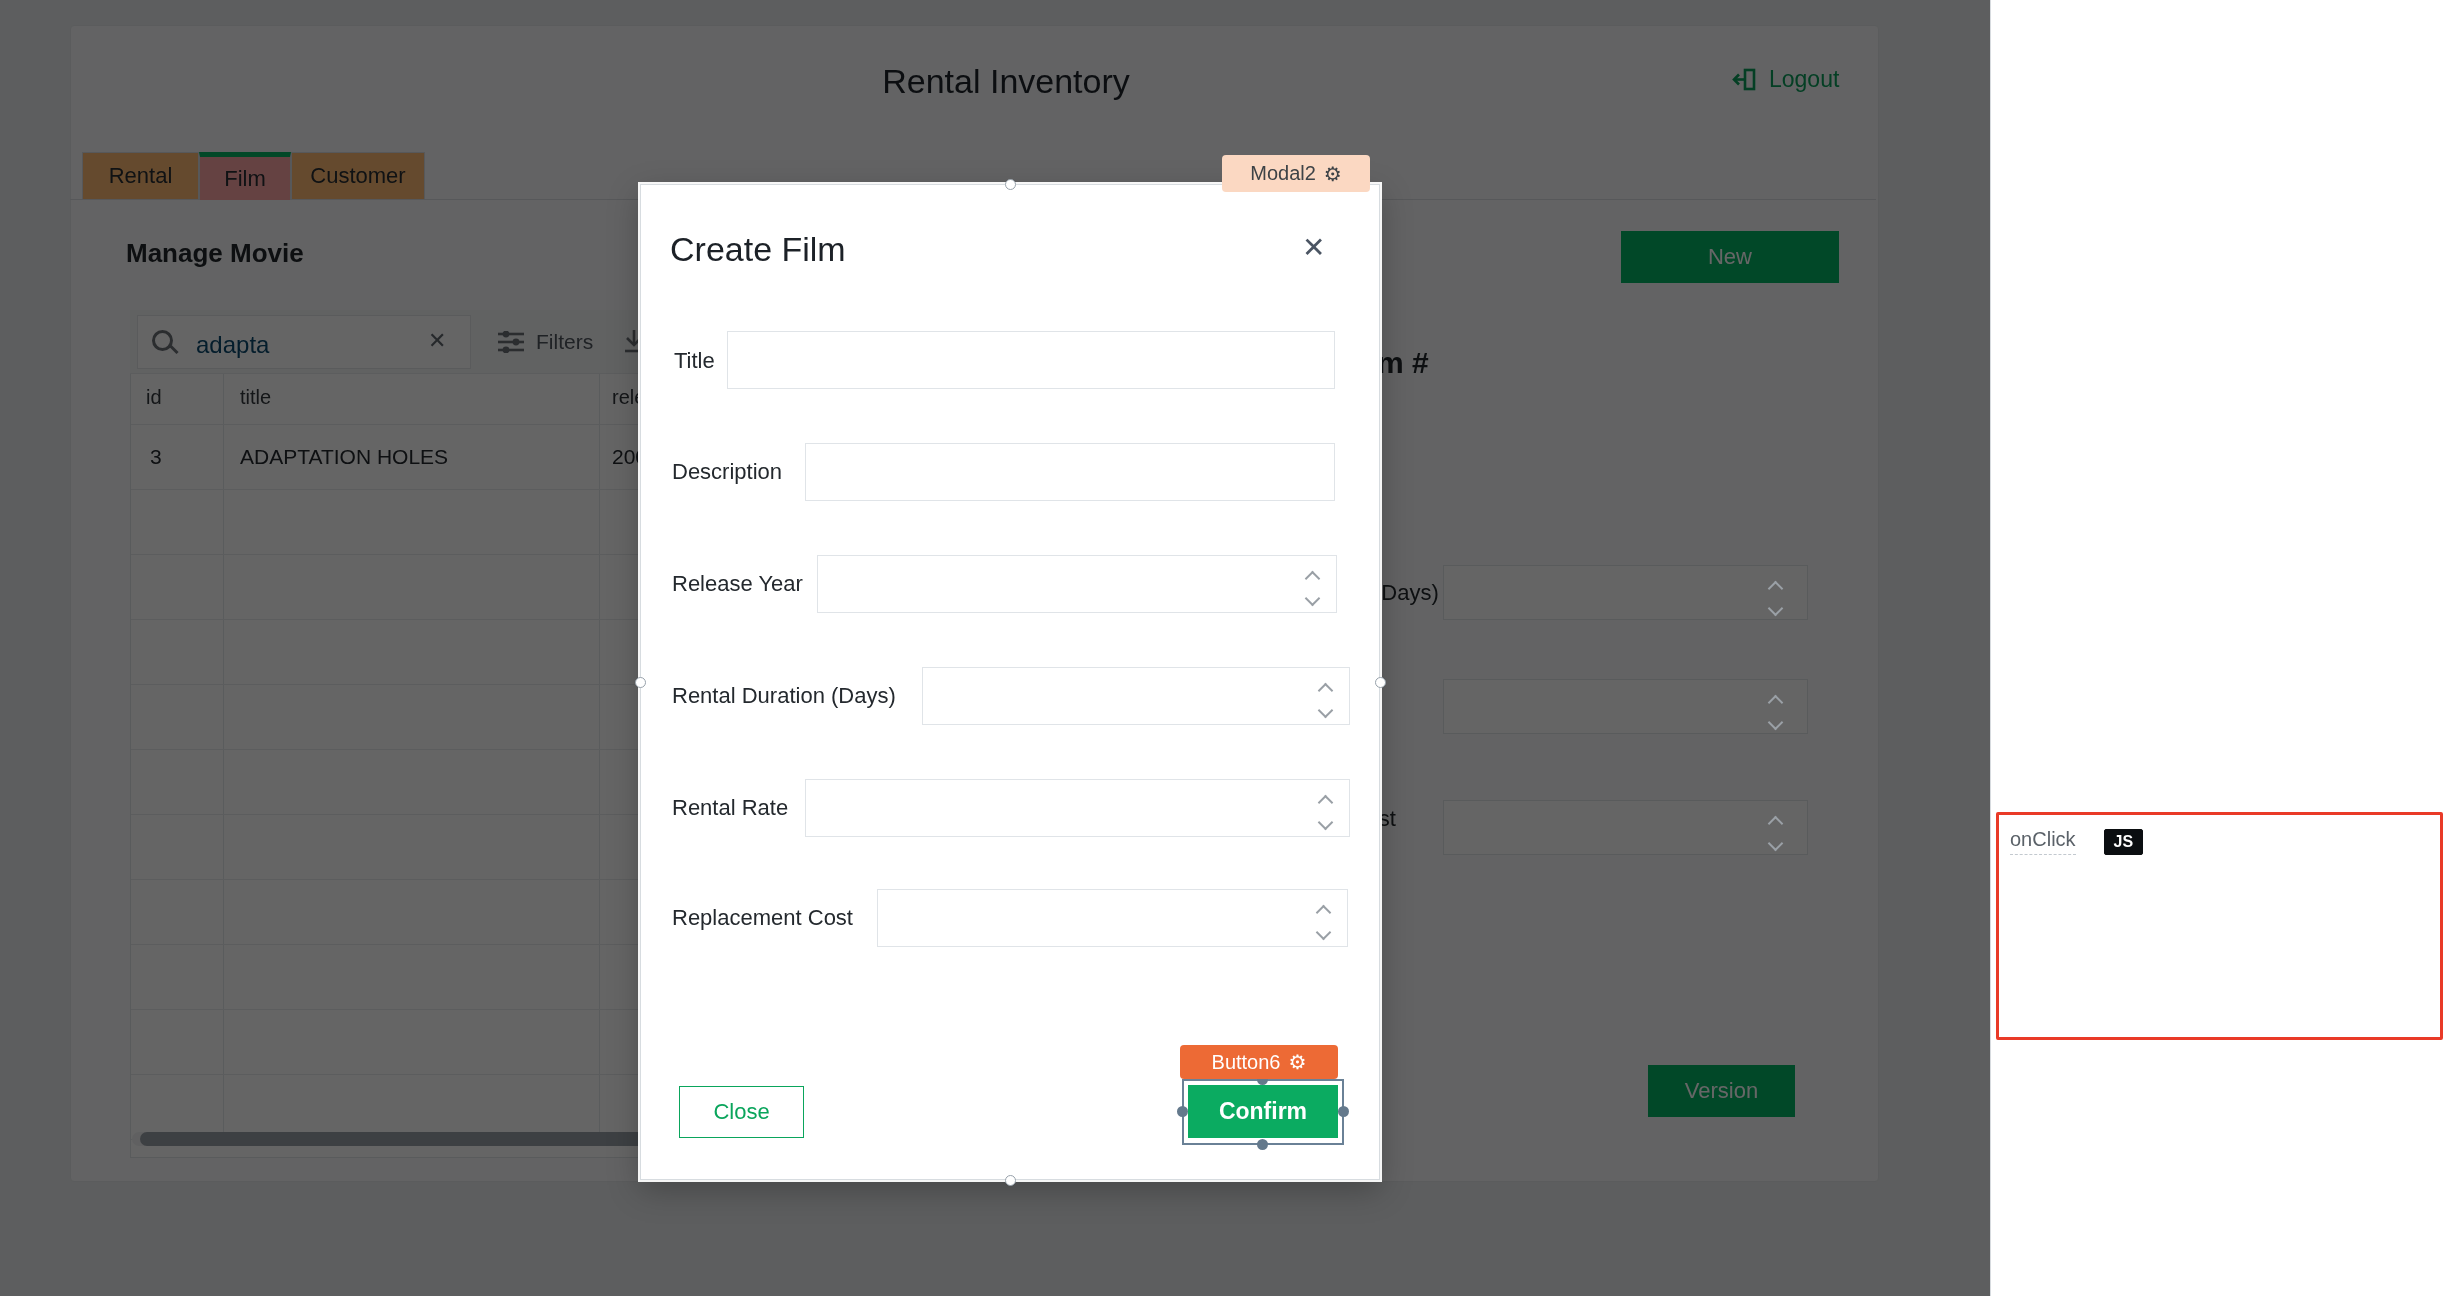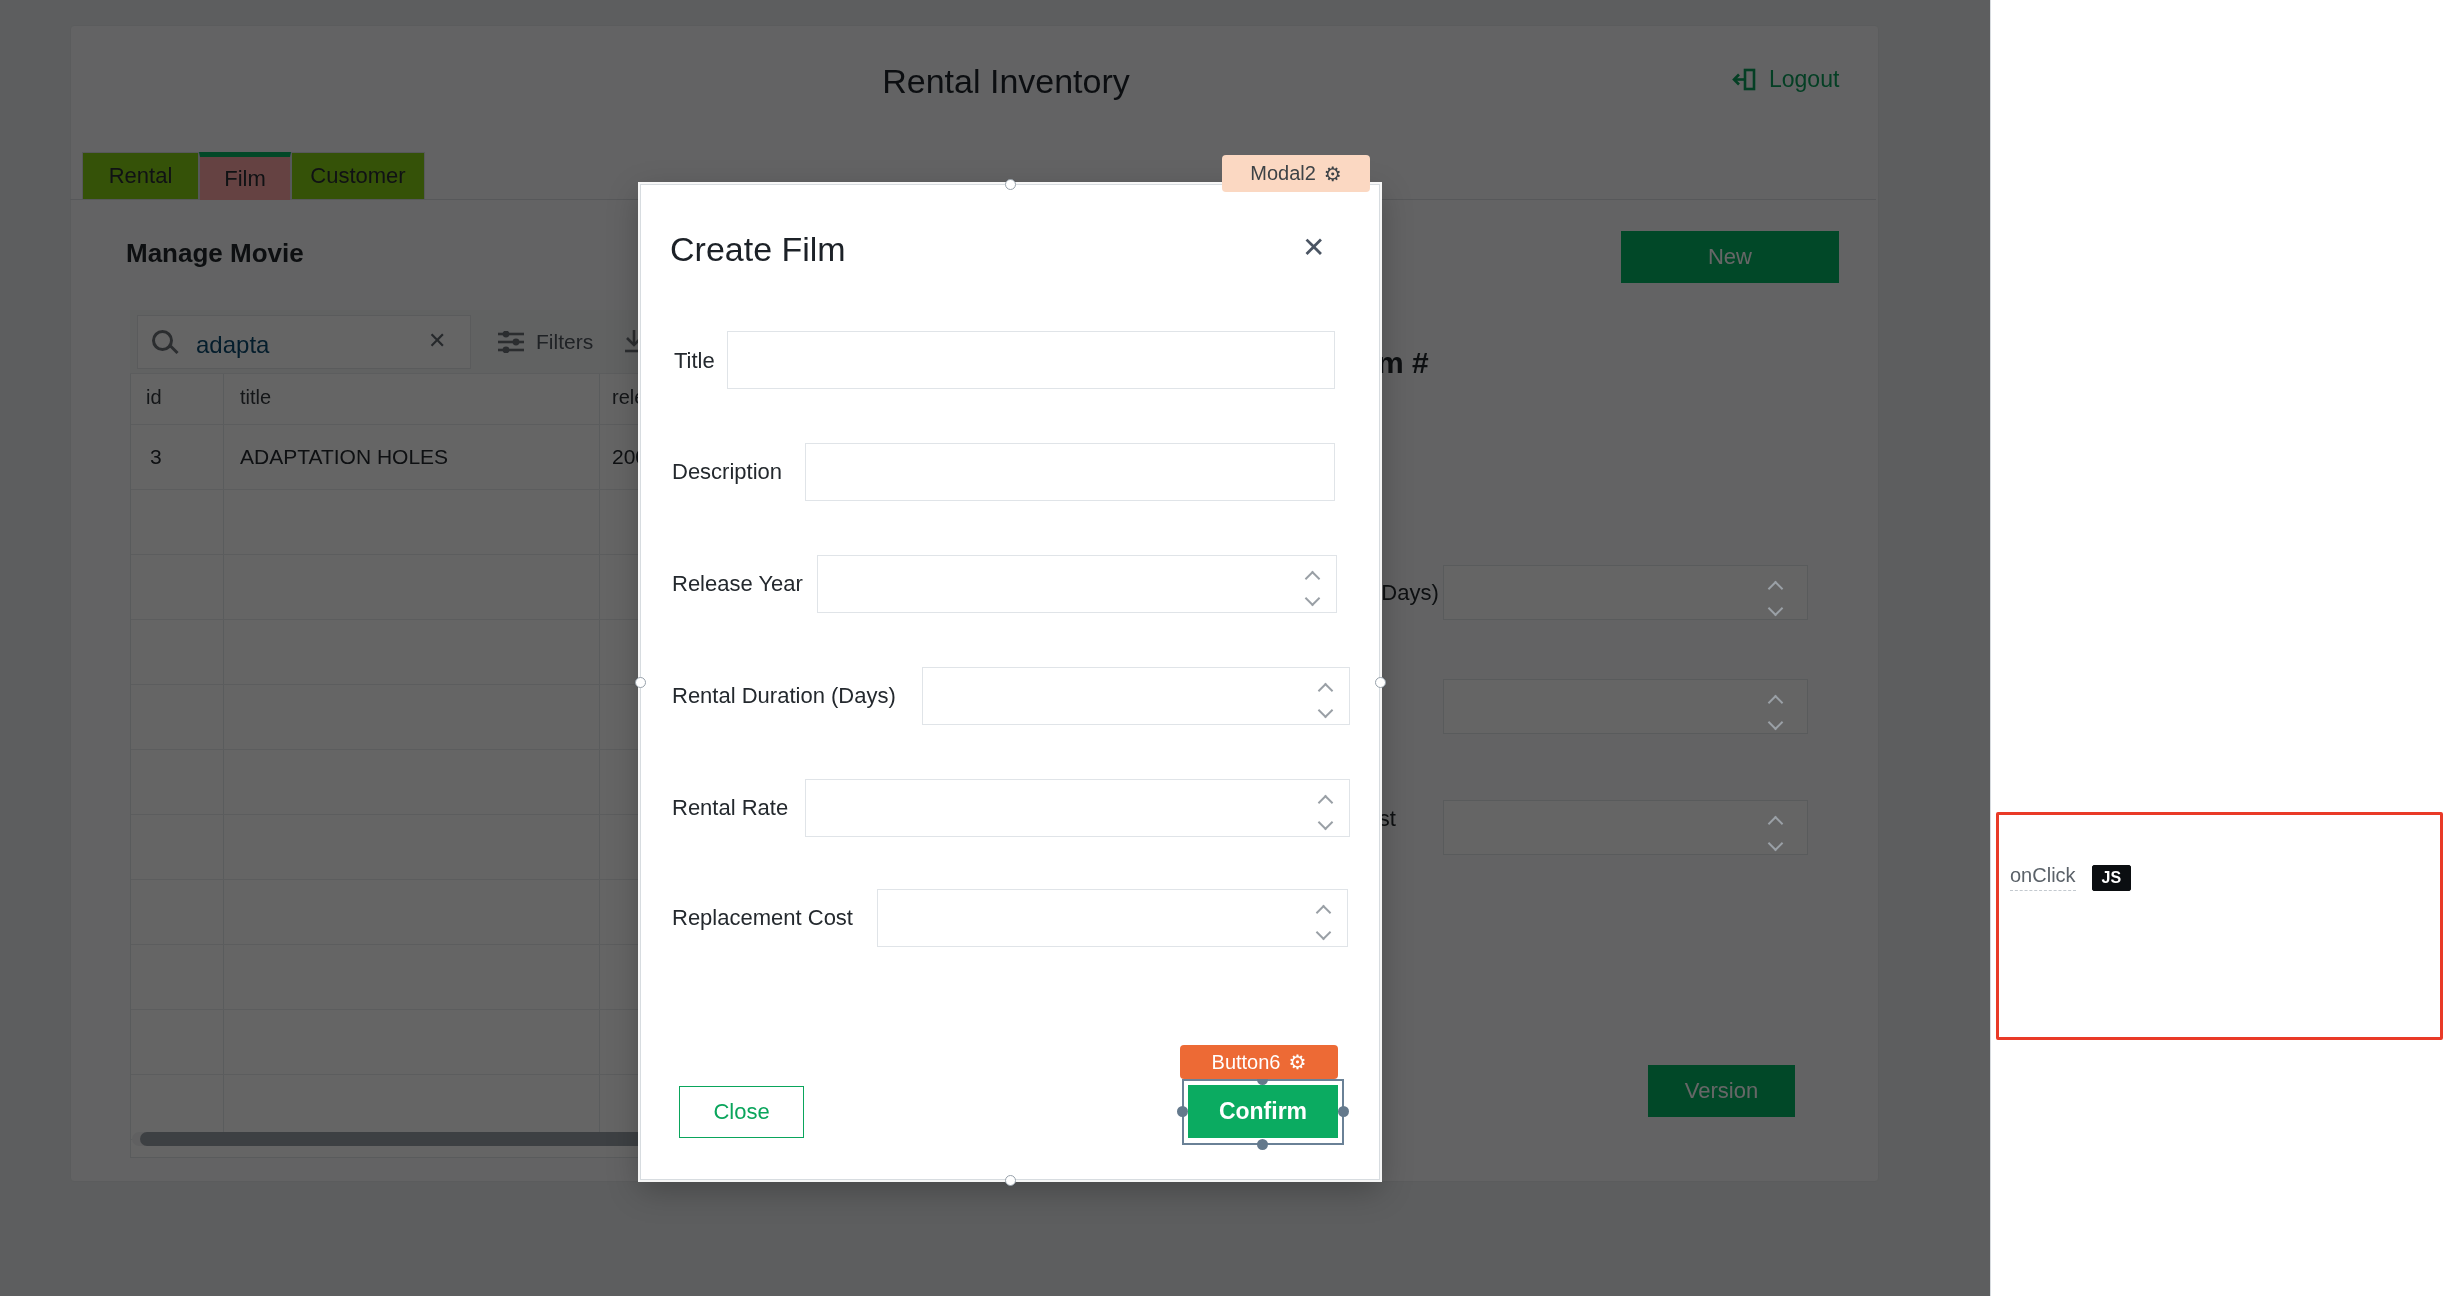--- a/index.html
+++ b/index.html
@@ -4,21 +4,21 @@
 <style>
   html,body{margin:0;padding:0;background:#fff;font-family:"Liberation Sans",sans-serif;}
   #stage{position:relative;width:2448px;height:1296px;overflow:hidden;background:#E9EBED;}
   .abs{position:absolute;}
 
   
   #canvas{position:absolute;left:0;top:0;width:1990px;height:1296px;background:#E9EBED;}
   #card{position:absolute;left:70px;top:25px;width:1807px;height:1155px;background:#F7F8F9;border:1px solid #E3E6E9;border-radius:4px;}
   #app-title{left:806px;top:62px;width:400px;text-align:center;font-size:34px;font-weight:500;color:#1E242B;}
   #logout{left:1732px;top:66px;display:flex;align-items:center;gap:10px;color:#0B9D5B;font-size:23px;cursor:pointer;}
-  .tab{position:absolute;top:152px;height:48px;box-sizing:border-box;border:1px solid #D9DDE1;background:#84cc16;color:#2A2F33;font-size:22px;display:flex;align-items:center;justify-content:center;}
+  .tab{position:absolute;top:152px;height:48px;box-sizing:border-box;border:1px solid #D9DDE1;background:#fdba74;color:#2A2F33;font-size:22px;display:flex;align-items:center;justify-content:center;}
   #tab-film{border-top:5px solid #07B561;background:#fca5a5;border-bottom:none;z-index:2;}
   #tabline{left:70px;top:199px;width:1806px;height:1px;background:#D9DDE1;}
   #manage-heading{left:126px;top:238px;font-size:26px;font-weight:600;color:#22272C;}
   .gbtn{position:absolute;background:#03B365;color:#FFFFFF;display:flex;align-items:center;justify-content:center;font-size:22px;cursor:pointer;}
   #btn-new{left:1621px;top:231px;width:218px;height:52px;}
   #btn-submit{left:1648px;top:1065px;width:147px;height:52px;}
 
   
   #tablew{left:130px;top:310px;width:1150px;height:848px;background:#FCFCFD;border:1px solid #DFE3E6;box-sizing:border-box;}
   #t-topbar{left:130px;top:310px;width:1150px;height:64px;background:#F3F4F6;border-bottom:1px solid #E6E9EB;box-sizing:border-box;}
@@ -66,21 +66,21 @@
   
   #pane{position:absolute;left:1990px;top:0;width:458px;height:1296px;background:#FFFFFF;border-left:1px solid #D7DBDF;box-sizing:border-box;z-index:20;}
   #pane-title{left:2010px;top:0px;font-size:27px;font-weight:700;color:#1C2127;}
   .picon{position:absolute;top:4px;cursor:pointer;}
   #conn-left{left:2008px;top:60px;display:flex;align-items:center;gap:9px;color:#7C848C;font-size:20px;cursor:pointer;}
   #conn-right{left:2289px;top:60px;width:143px;display:flex;align-items:center;justify-content:flex-end;gap:9px;color:#7C848C;font-size:20px;cursor:pointer;}
   .sec-h{position:absolute;left:2010px;font-size:25px;font-weight:600;color:#1D2127;cursor:pointer;}
   .sec-chv{position:absolute;left:2398px;width:12px;height:12px;border-right:3px solid #23282D;border-bottom:3px solid #23282D;transform:rotate(45deg);cursor:pointer;}
   .p-lbl{position:absolute;font-size:20px;color:#5B6269;}
   .p-lbl .txt{border-bottom:1px dashed #C3C9CF;padding-bottom:3px;}
-  .p-row{display:flex;align-items:center;gap:16px;margin-top:36px;}
+  .p-row{display:flex;align-items:center;gap:28px;}
   .pinput{position:absolute;left:2010px;width:410px;height:56px;border:1px solid #DDE0E3;border-radius:2px;background:#fff;box-sizing:border-box;font-family:"Liberation Mono",monospace;font-size:21px;color:#24292E;padding:0 17px;outline:none;}
   .pinput::placeholder{color:#9AA0A6;}
   .pselect{position:absolute;left:2010px;width:410px;height:60px;border:1px solid #DDE0E3;border-radius:2px;background:#fff;box-sizing:border-box;display:flex;align-items:center;padding:0 17px;font-size:21px;color:#24292E;cursor:pointer;}
   .psel-chv{position:absolute;right:18px;width:10px;height:10px;border-right:2px solid #8A9198;border-bottom:2px solid #8A9198;transform:rotate(45deg);}
   .js-badge{display:inline-flex;align-items:center;justify-content:center;padding:3px 9px;border:1px solid #A9B0B7;border-radius:2px;background:#F2F3F4;color:#4A5157;font-size:16px;font-weight:700;cursor:pointer;}
   .js-badge.dark{background:#0B0E11;border-color:#0B0E11;color:#FFFFFF;}
   .toggle{position:absolute;left:2352px;width:57px;height:31px;border-radius:16px;cursor:pointer;}
   .toggle.on{background:#101417;}
   .toggle.on i{position:absolute;right:4px;top:4px;width:23px;height:23px;border-radius:50%;background:#fff;}
   .toggle.off{background:#DEE6EF;}

